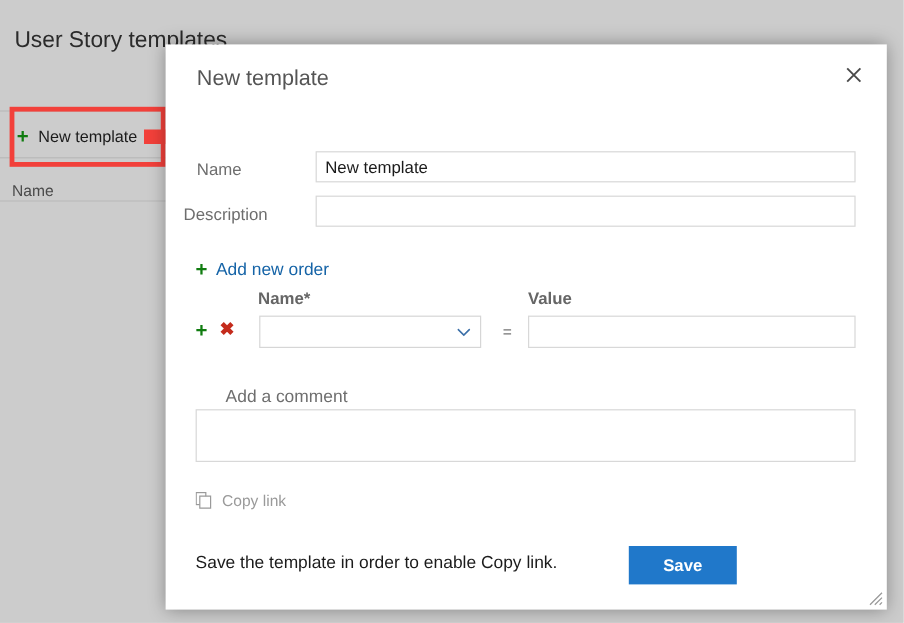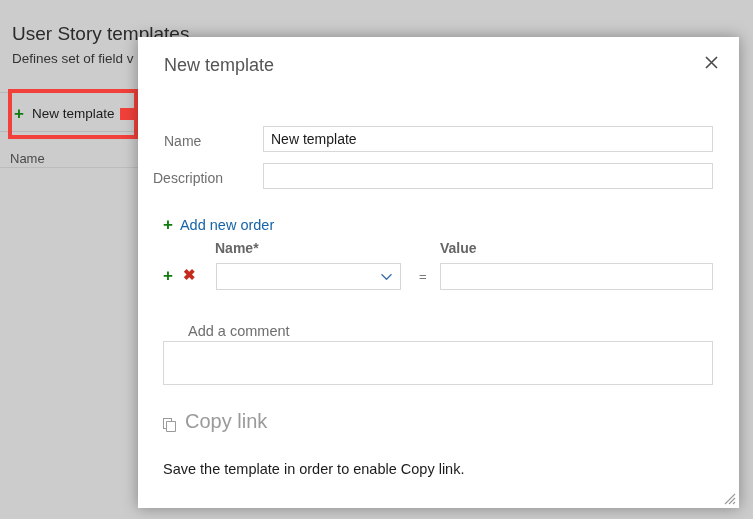--- a/index.html
+++ b/index.html
@@ -235,21 +235,21 @@
     resize: none;
     outline: none;
   }
 
   #copy-link {
     position: absolute;
     left: 25px; top: 373px;
     display: flex;
     align-items: flex-end;
     gap: 8px;
-    font-size: 20px;
+    font-size: 13px;
     color: #9a9a9a;
     white-space: nowrap;
   }
   #copy-icon { width: 14px; height: 15px; display: block; }
 
   #copy-hint {
     position: absolute;
     left: 25px; top: 424px;
     font-size: 14.5px;
     color: #1b1b1b;
@@ -284,21 +284,20 @@
     right: 3px; bottom: 3px;
     width: 12px; height: 12px;
   }
 </style>
 </head>
 <body>
 
 <div id="bg-page">
 
   <div id="bg-title">User Story templates</div>
-  <div id="bg-subtitle">Defines set of field v</div>
 
   <div id="bg-toolbar"></div>
 
   <div id="bg-newtemplate-btn">
     <span class="plus-green">+</span>
     <span>New template</span>
   </div>
 
   <div id="bg-list-header">Name</div>
   <div id="bg-rule-1"></div>
@@ -352,17 +351,18 @@
   <div id="copy-link">
     <svg id="copy-icon" viewBox="0 0 14 15">
       <rect x="0.5" y="0.5" width="8" height="10" stroke="#9a9a9a" stroke-width="1" fill="#ffffff"></rect>
       <path d="M3.5 3.5 h9 v10 h-9 z" stroke="#9a9a9a" stroke-width="1" fill="#ffffff"></path>
     </svg>
     <span>Copy link</span>
   </div>
 
   <div id="copy-hint">Save the template in order to enable Copy link.</div>
 
+  <button id="save-btn" class="footer-btn">Save</button>
 
   <svg id="resize-grip" viewBox="0 0 12 12">
     <path d="M11 1 L1 11 M11 5 L5 11 M11 9 L9 11" stroke="#9a9a9a" stroke-width="1.1" fill="none"></path>
   </svg>
 </div>
 
 </body></html>

